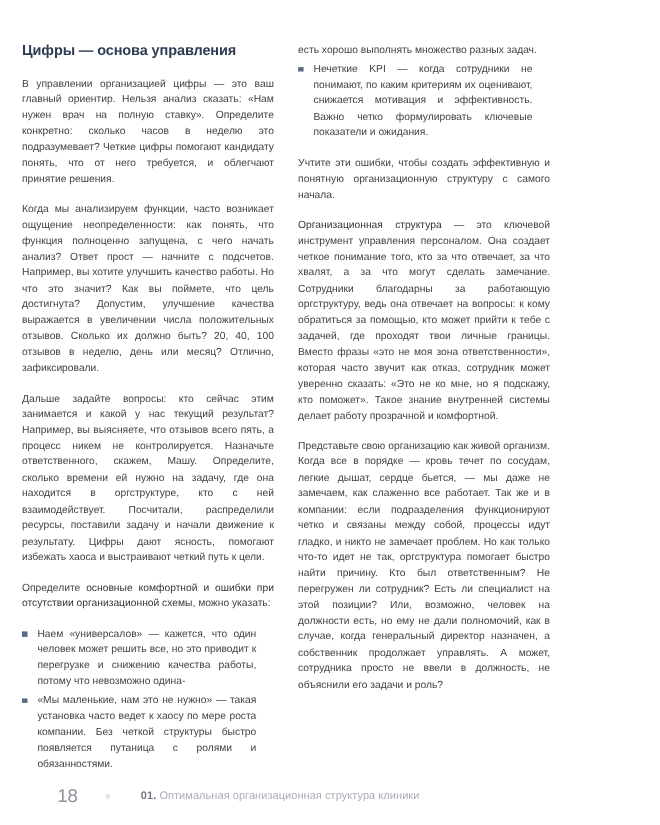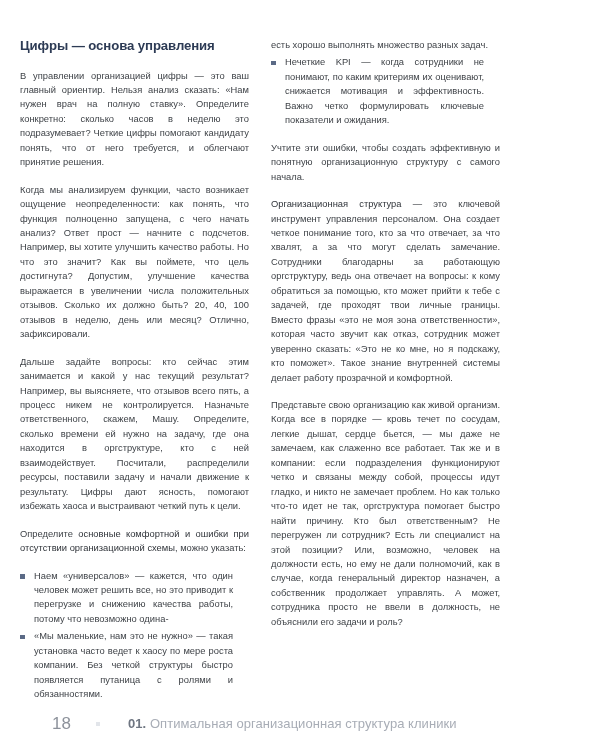--- a/index.html
+++ b/index.html
@@ -134,21 +134,21 @@
 
   .footer-sep {
     width: 4px;
     height: 4px;
     background: #e2e5ea;
     flex: 0 0 4px;
     margin-right: 28px;
   }
 
   .footer-chapter {
-    font-size: 13px;
+    font-size: 10px;
     color: #a8adb6;
     line-height: 1;
     letter-spacing: 0.05px;
     white-space: nowrap;
   }
 
   .footer-chapter .chapter-num {
     font-weight: bold;
     color: #6f7682;
   }

